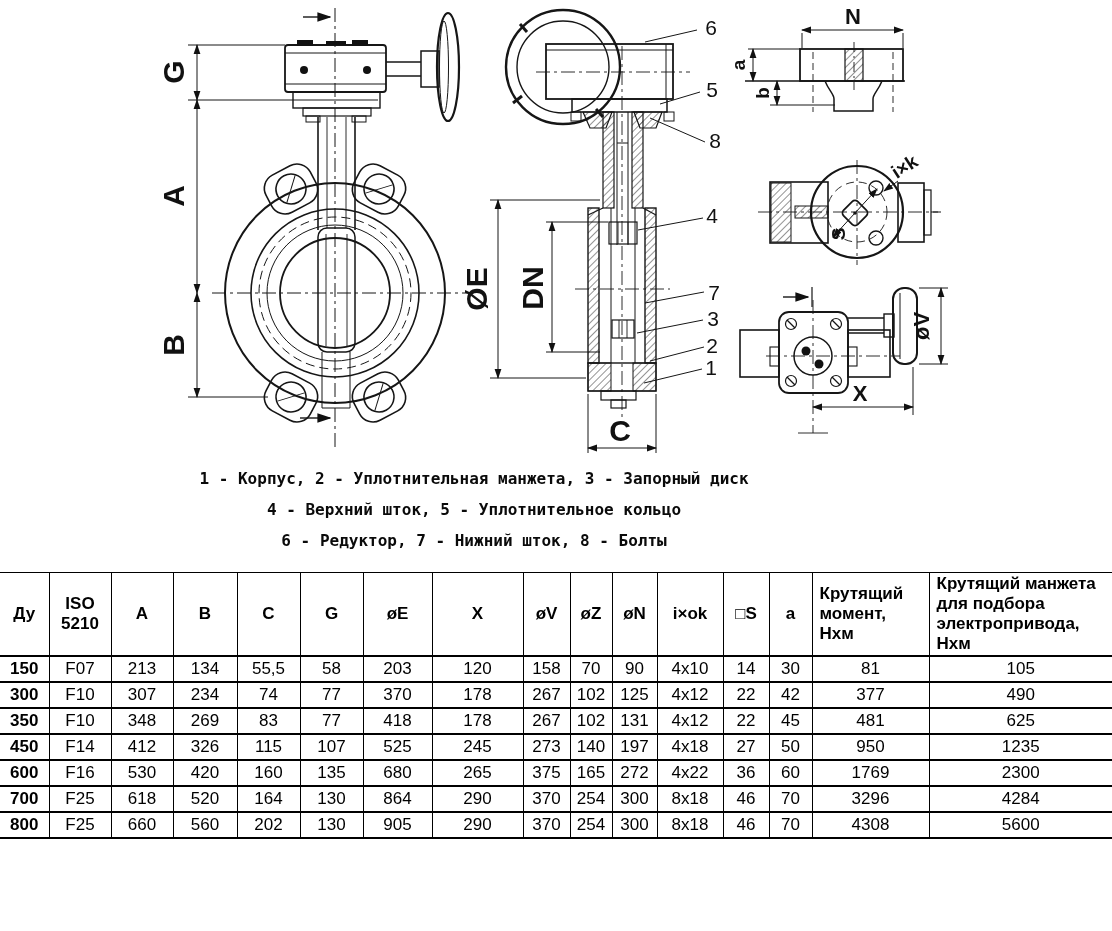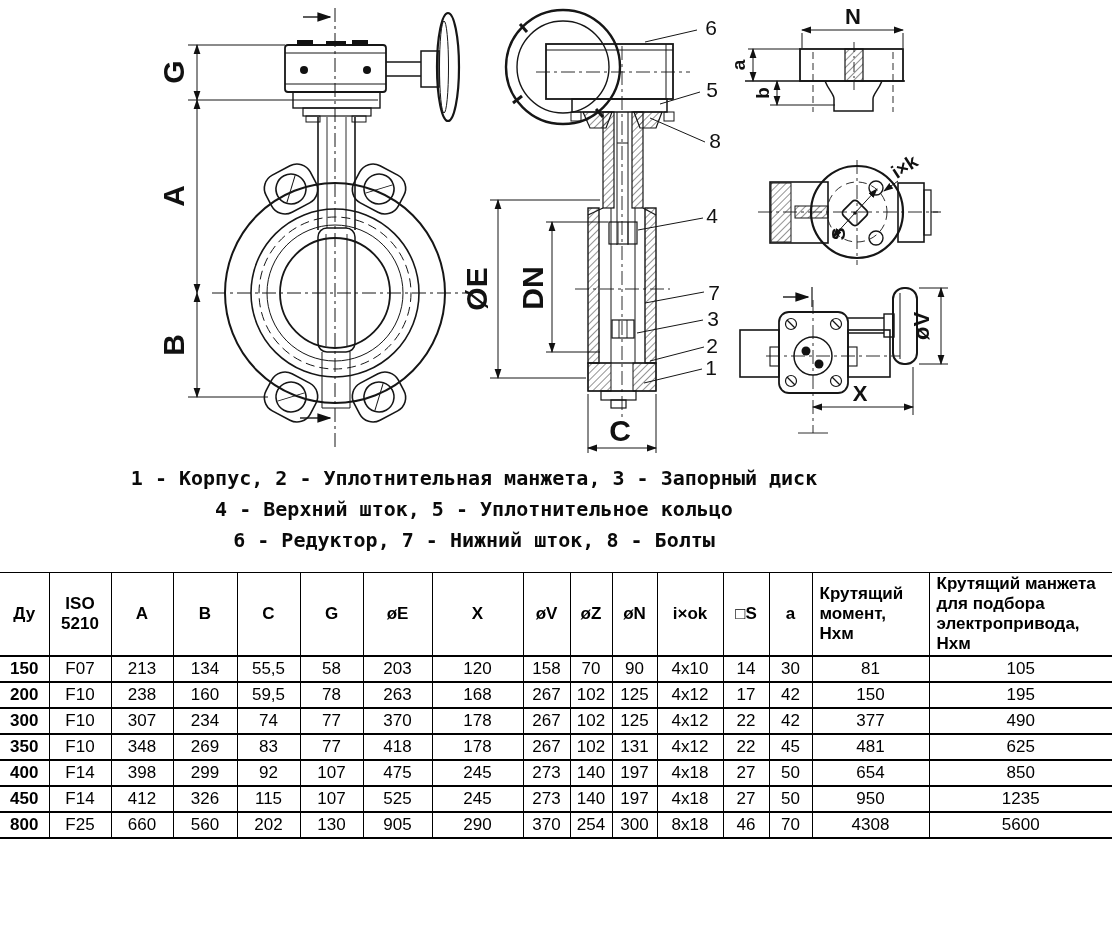--- a/index.html
+++ b/index.html
@@ -4,21 +4,21 @@
 <style>
   html,body{margin:0;padding:0;background:#fff;}
   .page{position:relative;width:1112px;height:931px;background:#fff;font-family:"Liberation Sans",sans-serif;color:#111;overflow:hidden;}
   .drawing{position:absolute;left:0;top:0;width:1112px;height:465px;}
   svg{display:block;}
   svg .lbl{font-family:"Liberation Sans",sans-serif;font-weight:bold;fill:#111;stroke:none;}
   svg .big{font-size:30px;}
   svg .mid{font-size:22px;}
   svg .sm{font-size:19px;}
   svg .co{font-size:21px;font-weight:normal;}
-  .legend{position:absolute;left:0;top:463px;width:948px;text-align:center;font-family:"DejaVu Sans Mono",monospace;font-weight:bold;font-size:20px;line-height:31px;color:#0a0a0a;}
+  .legend{position:absolute;left:0;top:463px;width:948px;text-align:center;font-family:"DejaVu Sans Mono",monospace;font-weight:bold;font-size:16px;line-height:31px;color:#0a0a0a;}
   table.spec{position:absolute;left:0;top:572px;width:1112px;border-collapse:collapse;table-layout:fixed;font-family:"Liberation Sans",sans-serif;font-size:17px;color:#000;border-bottom:2px solid #000;}
   table.spec th,table.spec td{border-left:1px solid #000;border-top:2px solid #000;text-align:center;vertical-align:middle;padding:1px 2px;overflow:hidden;}
   table.spec th:first-child,table.spec td:first-child{border-left:none;}
   table.spec thead th{height:76px;font-weight:bold;white-space:pre-line;border-top:1.5px solid #000;line-height:1.18;}
   table.spec thead th.left{text-align:left;padding-left:7px;}
   table.spec tbody td{height:22px;}
   table.spec tbody td:first-child{font-weight:bold;}
 </style>
 </head>
 <body>
@@ -337,38 +337,20 @@
           <td>158</td>
           <td>70</td>
           <td>90</td>
           <td>4x10</td>
           <td>14</td>
           <td>30</td>
           <td>81</td>
           <td>105</td>
         </tr>
         <tr>
-          <td>200</td>
-          <td>F10</td>
-          <td>238</td>
-          <td>160</td>
-          <td>59,5</td>
-          <td>78</td>
-          <td>263</td>
-          <td>168</td>
-          <td>267</td>
-          <td>102</td>
-          <td>125</td>
-          <td>4x12</td>
-          <td>17</td>
-          <td>42</td>
-          <td>150</td>
-          <td>195</td>
-        </tr>
-        <tr>
           <td>300</td>
           <td>F10</td>
           <td>307</td>
           <td>234</td>
           <td>74</td>
           <td>77</td>
           <td>370</td>
           <td>178</td>
           <td>267</td>
           <td>102</td>
@@ -391,56 +373,74 @@
           <td>267</td>
           <td>102</td>
           <td>131</td>
           <td>4x12</td>
           <td>22</td>
           <td>45</td>
           <td>481</td>
           <td>625</td>
         </tr>
         <tr>
-          <td>400</td>
-          <td>F14</td>
-          <td>398</td>
-          <td>299</td>
-          <td>92</td>
-          <td>107</td>
-          <td>475</td>
-          <td>245</td>
-          <td>273</td>
-          <td>140</td>
-          <td>197</td>
-          <td>4x18</td>
-          <td>27</td>
-          <td>50</td>
-          <td>654</td>
-          <td>850</td>
-        </tr>
-        <tr>
           <td>450</td>
           <td>F14</td>
           <td>412</td>
           <td>326</td>
           <td>115</td>
           <td>107</td>
           <td>525</td>
           <td>245</td>
           <td>273</td>
           <td>140</td>
           <td>197</td>
           <td>4x18</td>
           <td>27</td>
           <td>50</td>
           <td>950</td>
           <td>1235</td>
         </tr>
         <tr>
+          <td>600</td>
+          <td>F16</td>
+          <td>530</td>
+          <td>420</td>
+          <td>160</td>
+          <td>135</td>
+          <td>680</td>
+          <td>265</td>
+          <td>375</td>
+          <td>165</td>
+          <td>272</td>
+          <td>4x22</td>
+          <td>36</td>
+          <td>60</td>
+          <td>1769</td>
+          <td>2300</td>
+        </tr>
+        <tr>
+          <td>700</td>
+          <td>F25</td>
+          <td>618</td>
+          <td>520</td>
+          <td>164</td>
+          <td>130</td>
+          <td>864</td>
+          <td>290</td>
+          <td>370</td>
+          <td>254</td>
+          <td>300</td>
+          <td>8x18</td>
+          <td>46</td>
+          <td>70</td>
+          <td>3296</td>
+          <td>4284</td>
+        </tr>
+        <tr>
           <td>800</td>
           <td>F25</td>
           <td>660</td>
           <td>560</td>
           <td>202</td>
           <td>130</td>
           <td>905</td>
           <td>290</td>
           <td>370</td>
           <td>254</td>

